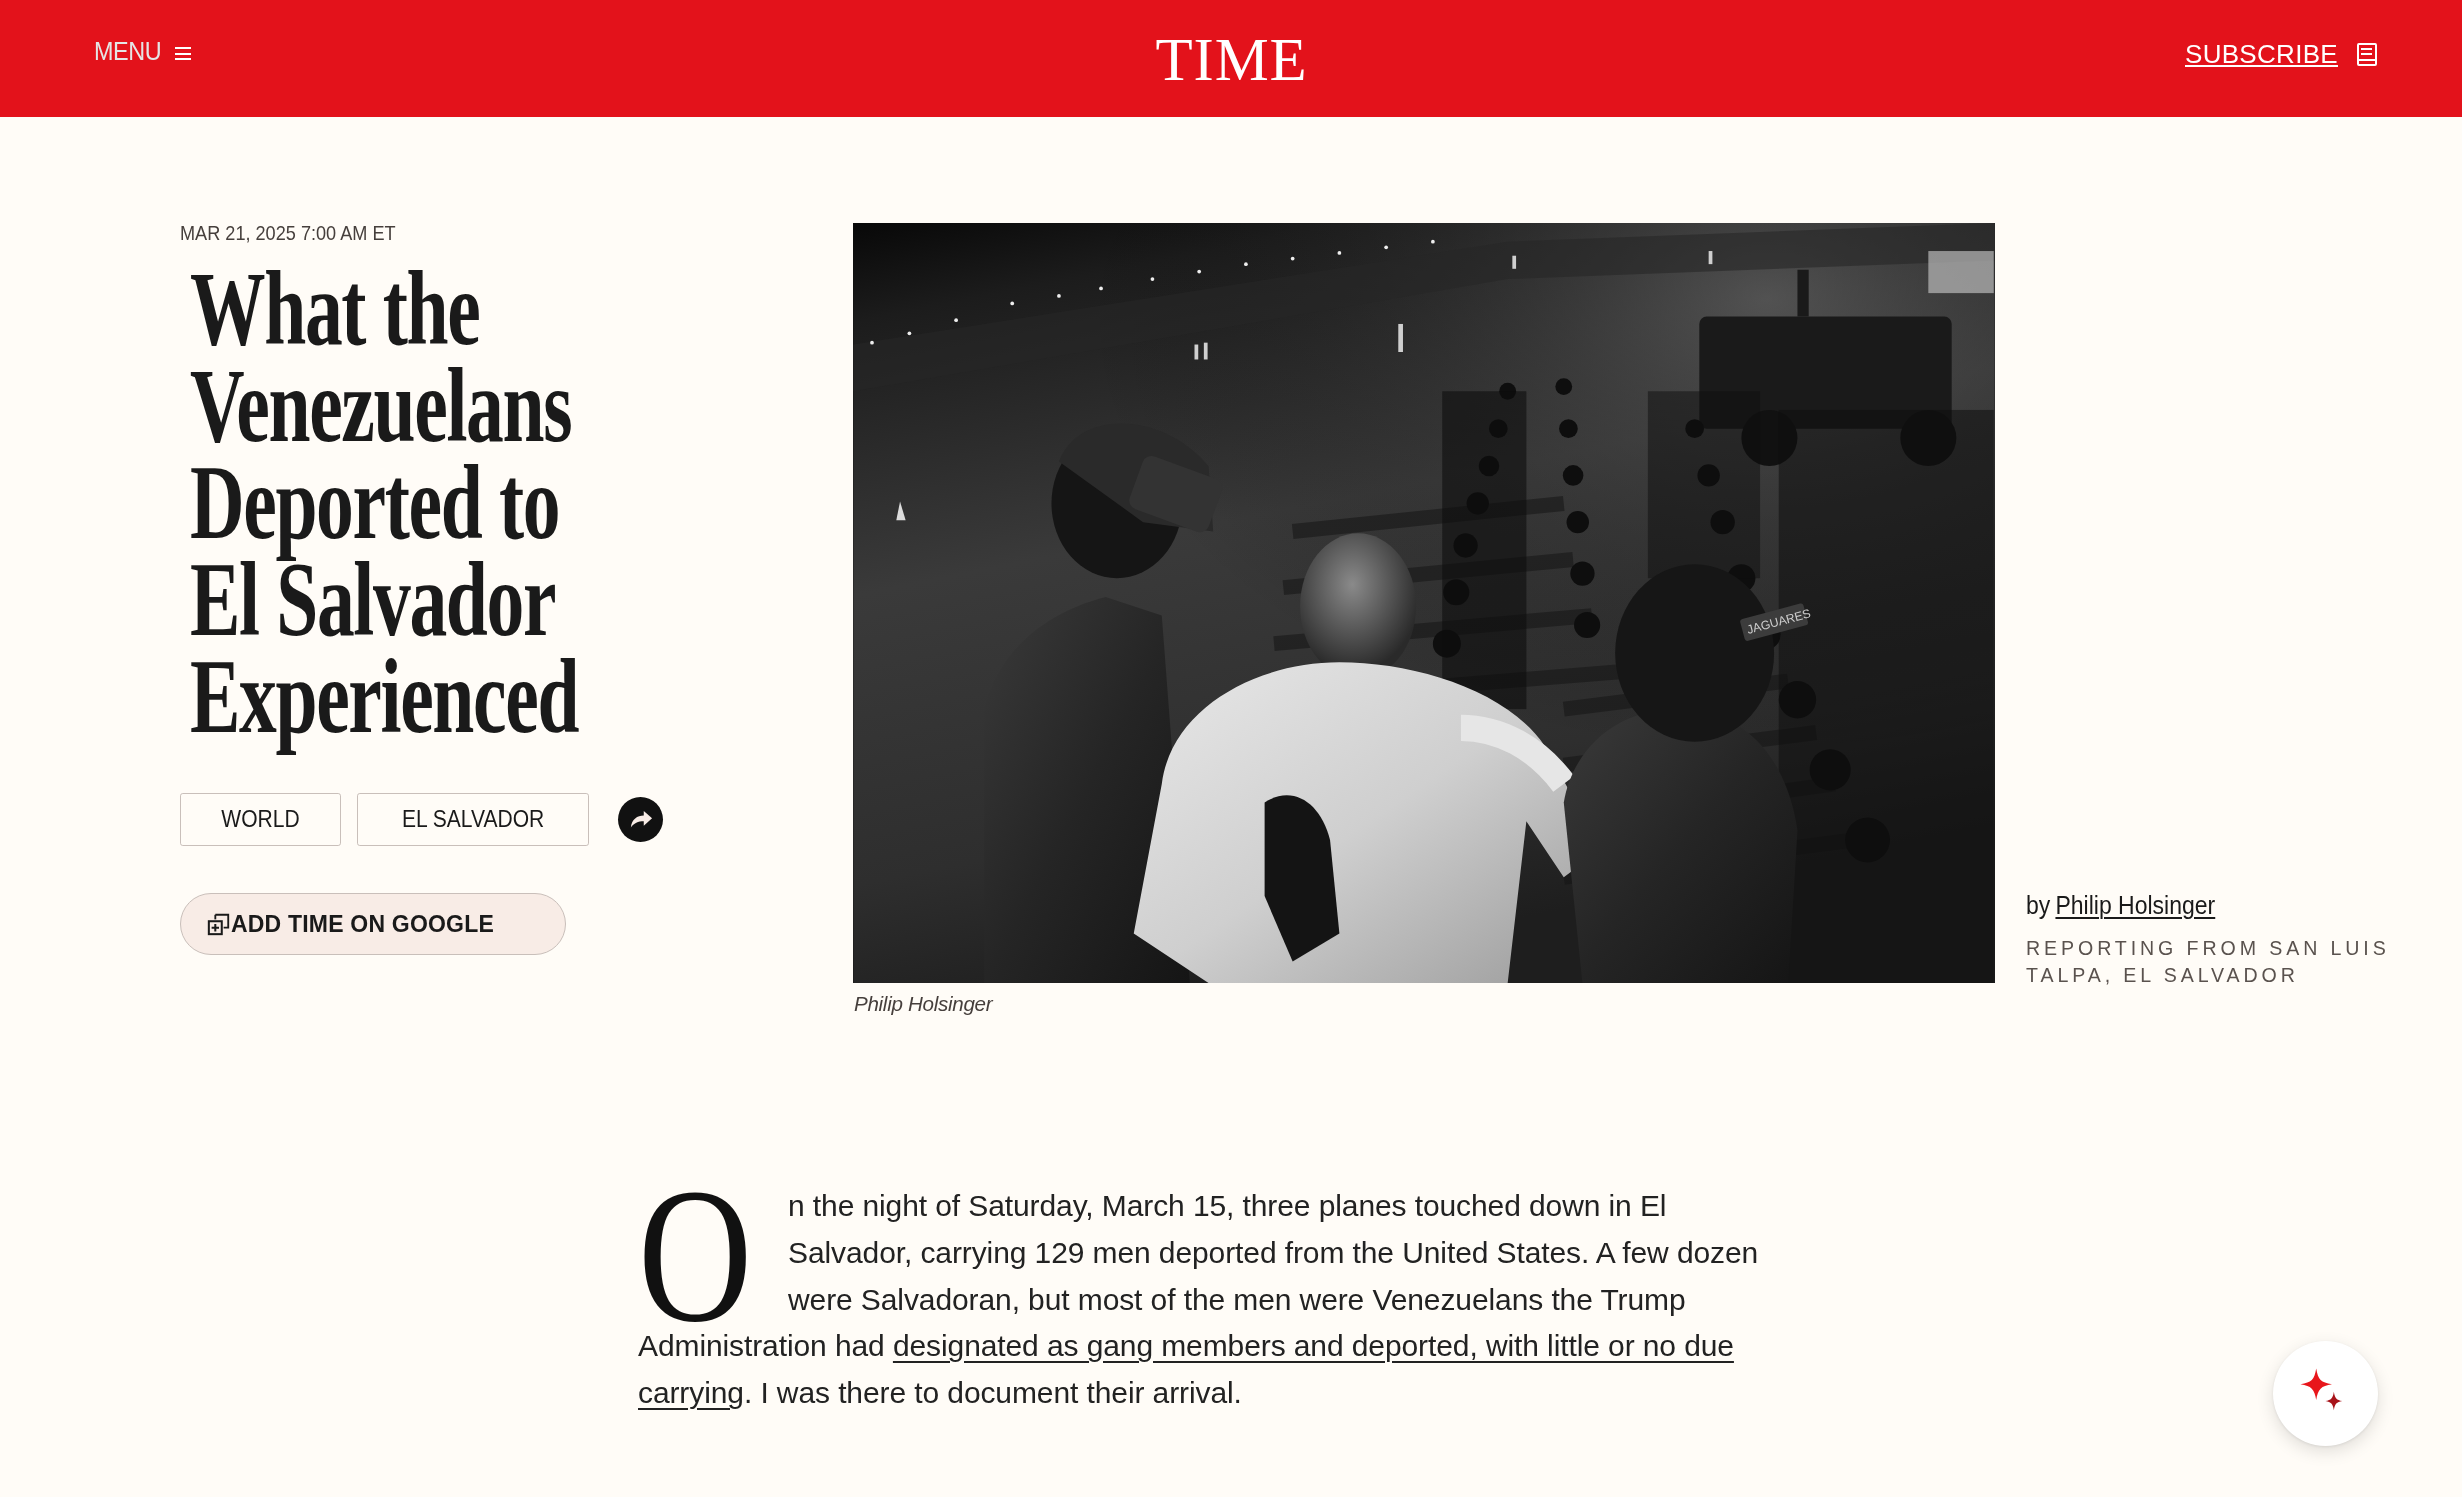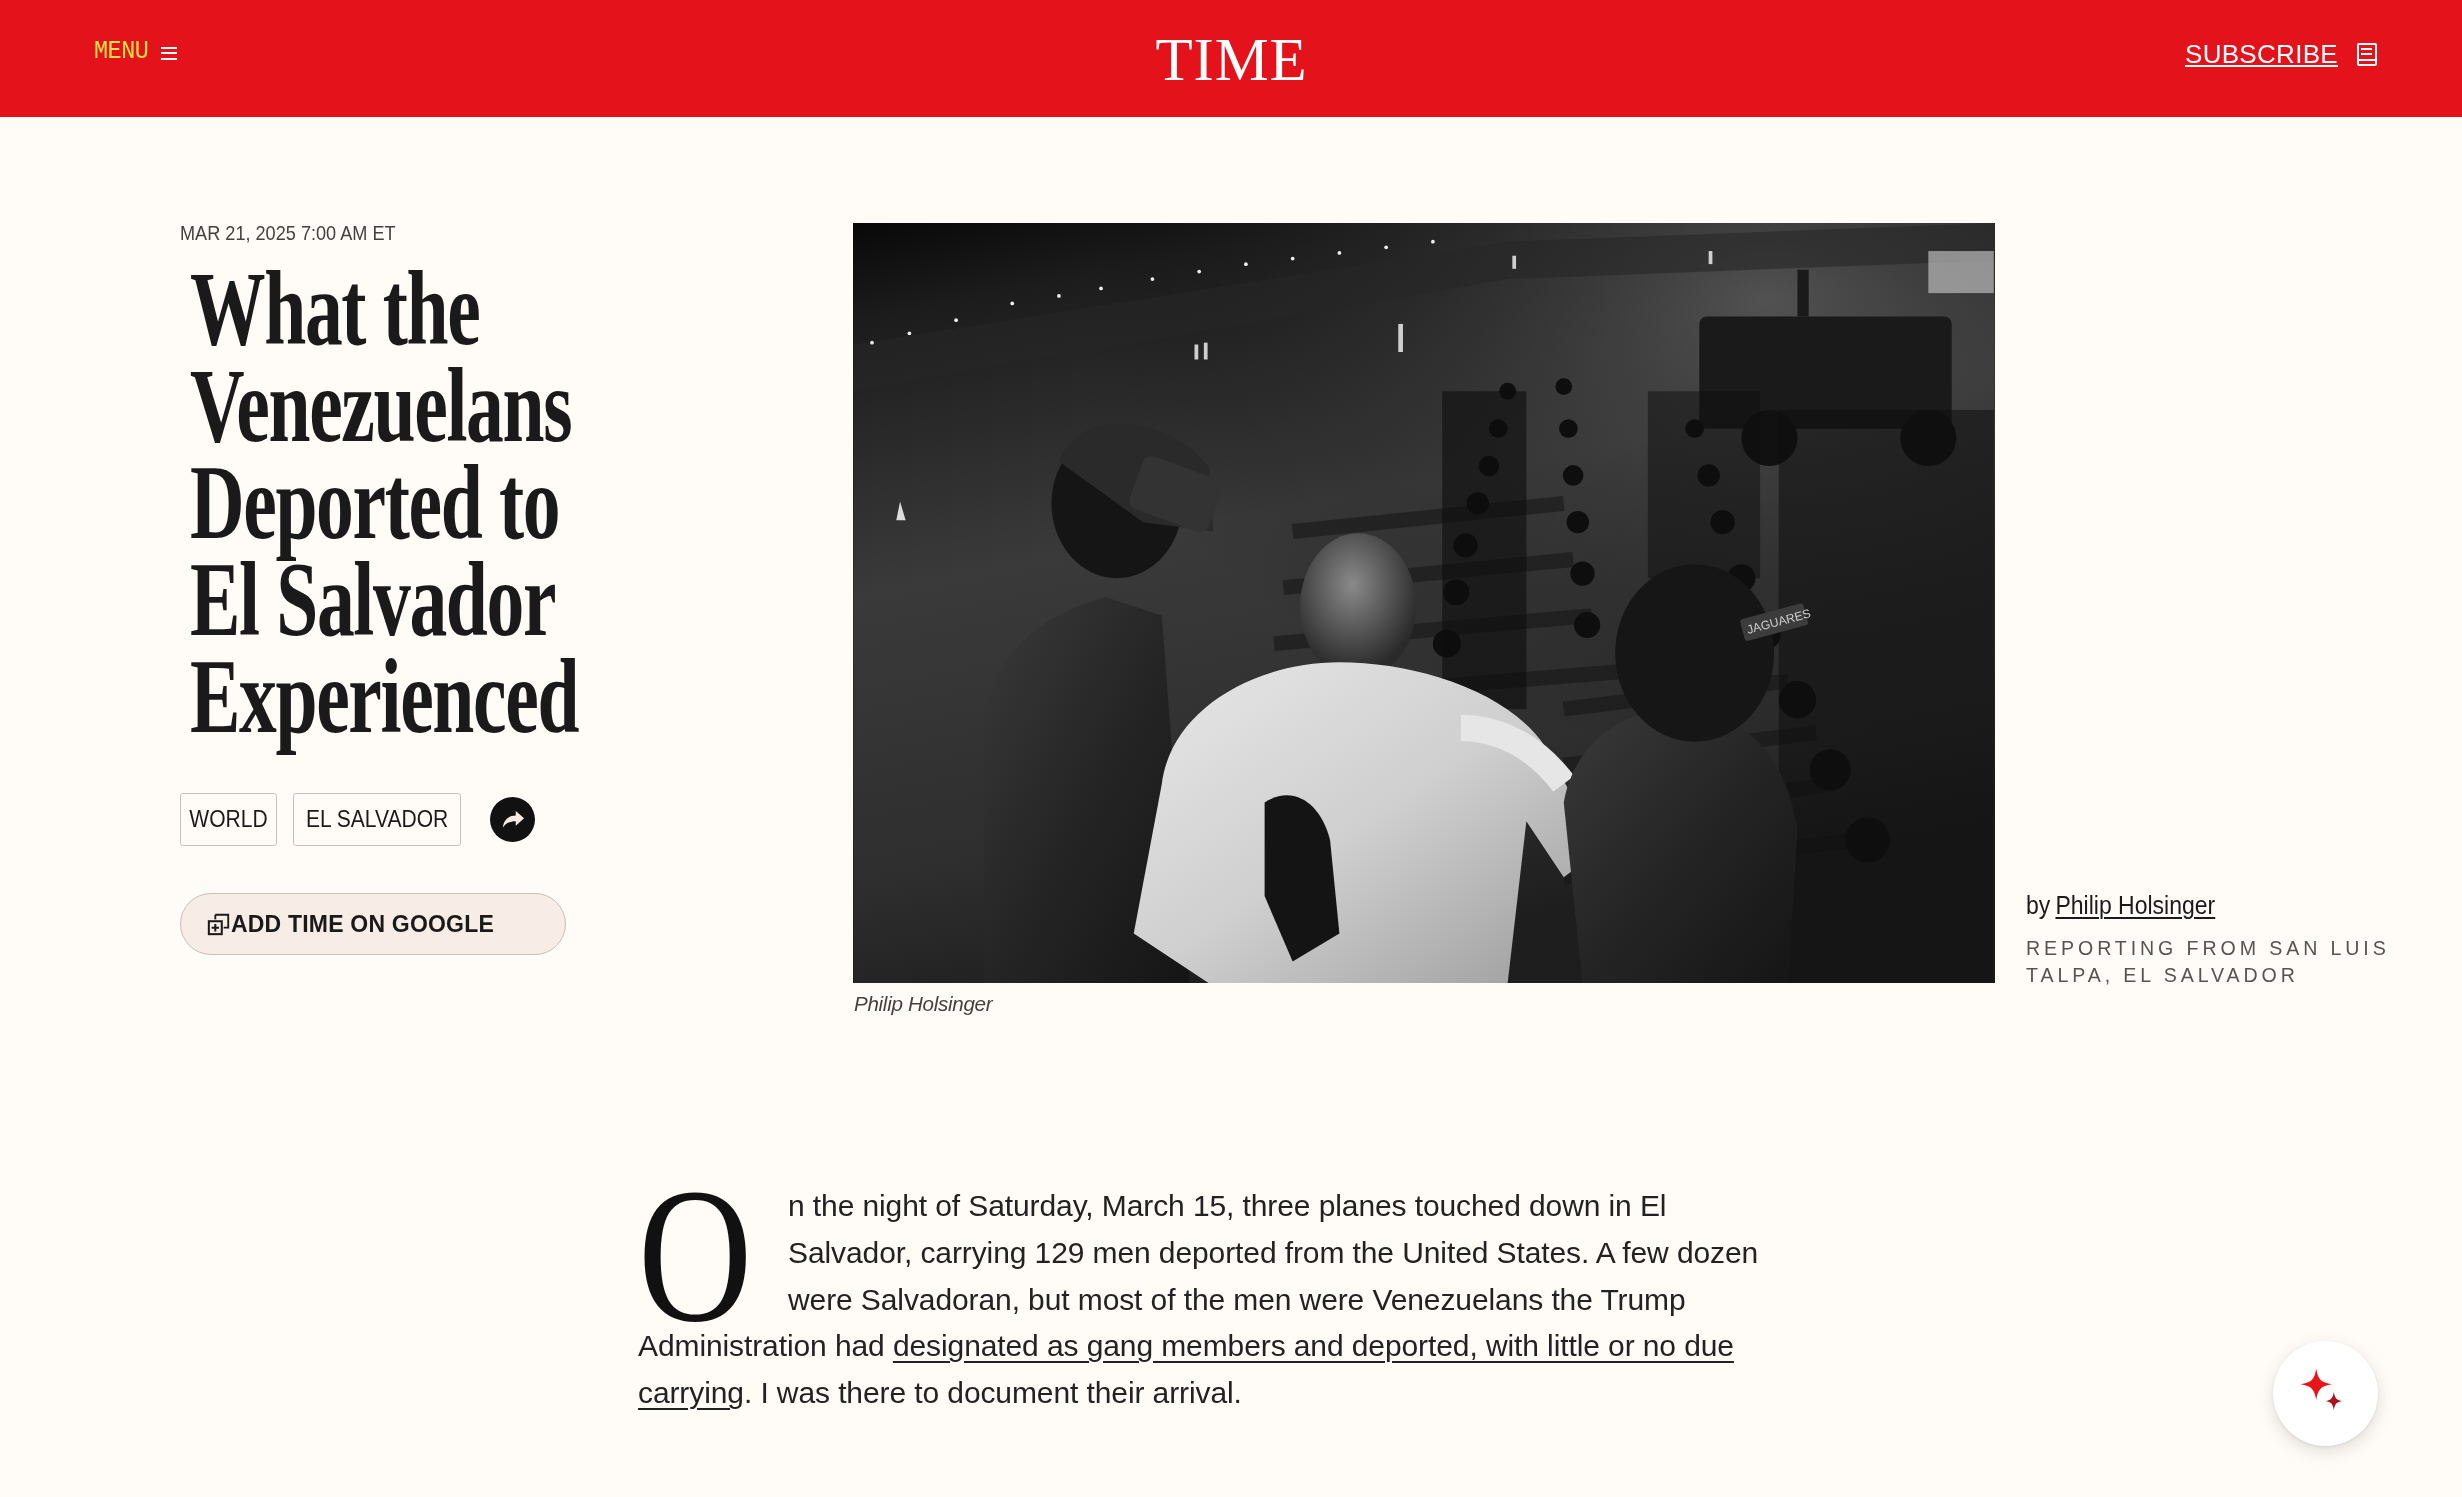--- a/index.html
+++ b/index.html
@@ -1,37 +1,37 @@
 <!DOCTYPE html>
 <html style="font-size:15px"><head>
 <meta charset="utf-8">
 <style>
   * { box-sizing: border-box; margin: 0; padding: 0; }
   html, body { width: 2462px; height: 1497px; overflow: hidden; }
   body { background: #FFFCF7; font-family: "Liberation Sans", sans-serif; color: #1a1a1a; position: relative; }
 
   
   .topbar { position: absolute; left: 0; top: 0; width: 2462px; height: 117px; background: #E3121B; }
-  .menu { position: absolute; left: 94px; top: 36px; display: flex; align-items: center; color: #fde047; cursor: pointer; font-family: Liberation Mono, monospace; }
+  .menu { position: absolute; left: 94px; top: 36px; display: flex; align-items: center; color: #e5e5e5; cursor: pointer; }
   .menu-label { font-size: 26px; letter-spacing: -0.5px; transform: scaleX(0.9); transform-origin: left center; display: inline-block; }
   .hamburger { width: 16px; height: 13px; margin-left: 6.5px; display: flex; flex-direction: column; justify-content: space-between; margin-top: 4.7px; }
   .hamburger span { display: block; height: 1.9px; background: #fff; }
   .logo { position: absolute; left: 1154px; top: 28px; width: 152px; text-align: center; color: #fff; font-family: "Liberation Serif", serif; font-size: 62px; line-height: 62px; letter-spacing: 0.9px; transform: scaleX(0.98); }
   .subscribe { position: absolute; left: 2185px; top: 39px; display: flex; align-items: center; color: #fff; cursor: pointer; }
   .subscribe-label { font-size: 26px; letter-spacing: 0.3px; text-decoration: underline; }
   .subscribe-icon { margin-left: 18.7px; width: 20.6px; height: 22.4px; border: 2.3px solid #fff; border-radius: 1.9px; position: relative; }
   .subscribe-icon i { position: absolute; left: 2.8px; right: 2.8px; height: 1.9px; background: #fff; }
 
   
   .dateline { position: absolute; left: 180px; top: 221px; font-size: 20.6px; color: #463f3c; letter-spacing: 0px; transform: scaleX(0.88); transform-origin: left top; text-transform: uppercase; }
   .headline { position: absolute; left: 190px; top: 260px; width: 655px; font-family: "Liberation Serif", serif; font-weight: bold; font-size: 105px; line-height: 97px; color: #1a1a1a; letter-spacing: -1.9px; }
   .headline .hl-line { display: block; white-space: nowrap; transform: scaleX(0.72); transform-origin: left center; }
 
   .tags { position: absolute; left: 180px; top: 793px; display: flex; align-items: center; }
-  .tag { height: 53px; border: 1.4px solid #c9bfba; border-radius: 2.8px; background: transparent; padding: 0 4px; display: flex; align-items: center; font-size: 23.4px; color: #1a1a1a; margin-right: 16px; cursor: pointer; }
+  .tag { height: 53px; border: 1.4px solid #c9bfba; border-radius: 2.8px; background: transparent; padding: 0 36px; display: flex; align-items: center; font-size: 23.4px; color: #1a1a1a; margin-right: 16px; cursor: pointer; }
   .tag span { display: inline-block; transform: scaleX(0.9); }
   .share-btn { width: 45px; height: 45px; border-radius: 50%; background: #111; margin-left: 13px; display: flex; align-items: center; justify-content: center; cursor: pointer; }
 
   .google-btn { position: absolute; left: 180px; top: 893px; width: 386px; height: 62px; border: 1.4px solid #c9bfba; border-radius: 31px; background: #F8ECE6; display: flex; align-items: center; padding-left: 26px; cursor: pointer; }
   .google-btn .g-label { font-size: 23px; color: #1a1a1a; margin-left: 0; letter-spacing: 0.2px; font-weight: bold; }
 
   
   .photo { position: absolute; left: 853px; top: 223px; width: 1142px; height: 760px; background: #0c0c0c; overflow: hidden; }
   .caption { position: absolute; left: 854px; top: 992px; font-size: 20.6px; font-style: italic; color: #463f3c; letter-spacing: -0.3px; }
 

